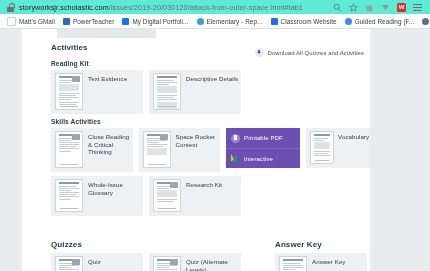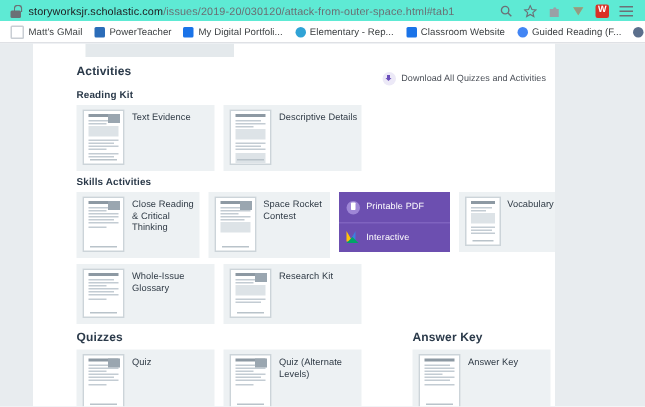--- a/index.html
+++ b/index.html
@@ -112,21 +112,21 @@
   .drive-ico{width:9px;height:9px;position:relative;flex:0 0 auto;}
   .drive-ico i{position:absolute;display:block;}
   .drive-ico .g{left:0;bottom:1px;width:0;height:0;border-left:4.5px solid transparent;border-right:4.5px solid transparent;border-bottom:4px solid #00a566;}
   .drive-ico .b{left:0;top:0;width:0;height:0;border-left:0;border-right:4.5px solid transparent;border-bottom:7px solid #ffc107;transform:rotate(0deg);}
   .drive-ico .y{left:2.2px;top:0;width:0;height:0;border-left:4.5px solid transparent;border-right:0;border-bottom:7px solid #3f7de0;}
 
   .vocab-card{width:72px;height:40px;background:#edf1f3;display:flex;gap:4px;padding:3px 0 0 4px;box-sizing:border-box;}
   .vocab-card .thumb{width:24px;height:33px;}
 
   .bottom-cols{display:flex;padding-left:29px;gap:34px;margin-top:4px;}
-  .col-head{font-size:8px;font-weight:700;color:#2b3a4a;letter-spacing:.1px;margin-bottom:4px;}
+  .col-head{font-size:8px;font-weight:700;color:#2b3a4a;letter-spacing:.1px;margin-bottom:4px;margin-top:20px;}
   .quiz-row{display:flex;gap:6px;}
 </style>
 </head>
 <body>
 
 <div class="chrome">
 
   <div class="urlbar">
     <span class="lock-ico">
       <span class="shackle"></span>

